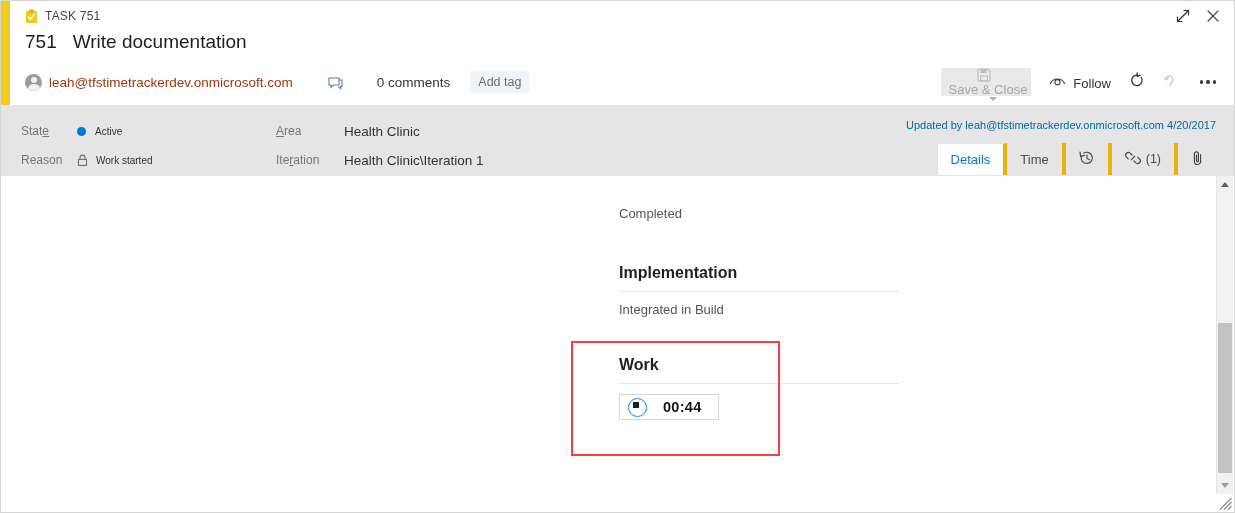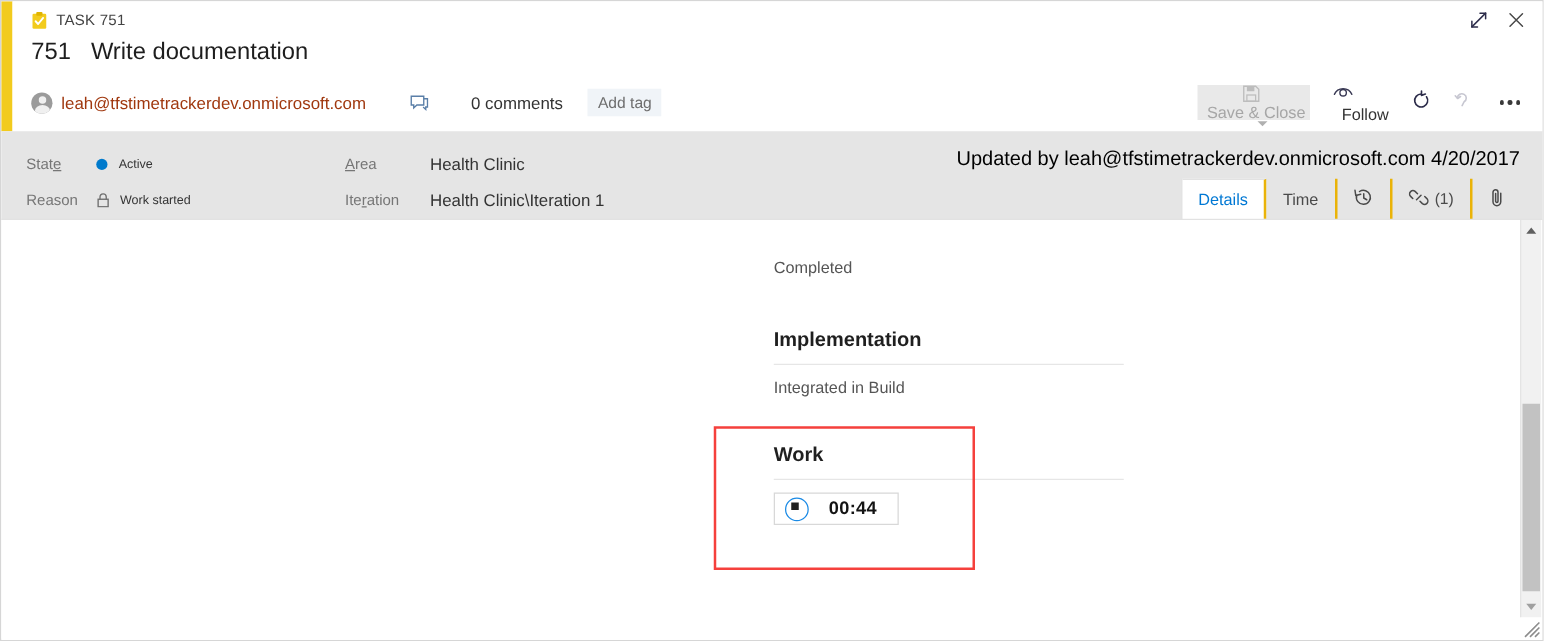--- a/index.html
+++ b/index.html
@@ -187,24 +187,23 @@
   .save-caret {
     margin-left: 16px;
     margin-right: 6px;
     width: 0; height: 0;
     border-left: 4.5px solid transparent;
     border-right: 4.5px solid transparent;
     border-top: 4.5px solid #b0b0b0;
   }
   .tb-item {
     display: flex;
-    align-items: flex-start;
+    align-items: flex-end;
     margin-left: 18px;
     cursor: pointer;
-    flex-direction: column;
   }
   .follow-label {
     font-size: 13px;
     color: #333333;
     margin-left: 7px;
   }
   .tb-icon {
     position: relative;
     flex: none;
   }
@@ -286,42 +285,42 @@
     margin-right: 8px;
     position: relative;
     flex: none;
   }
   .f-value-plain { font-size: 13.5px; color: #333333; }
 
   .updated-by {
     position: absolute;
     right: 18px;
     top: 118px;
-    font-size: 16px;
-    color: #000000;
+    font-size: 11px;
+    color: #0369a1;
   }
 
   
   .tabs {
     position: absolute;
     right: 16px;
     top: 142px;
     display: flex;
     align-items: stretch;
     height: 32px;
     border-left: 1px solid #e2e2e2;
   }
   .tab {
     display: flex;
     align-items: center;
     justify-content: center;
     padding: 0 13px;
     font-size: 13px;
     color: #4a4a4a;
-    border-right: 2px solid #eab308;
+    border-right: 4px solid #eab308;
     cursor: pointer;
     background: transparent;
     box-sizing: border-box;
   }
   .tab:last-child { border-right: none; }
   .tab.active {
     background: #ffffff;
     color: #0078d4;
     border-top: 1px solid #e2e2e2;
   }

